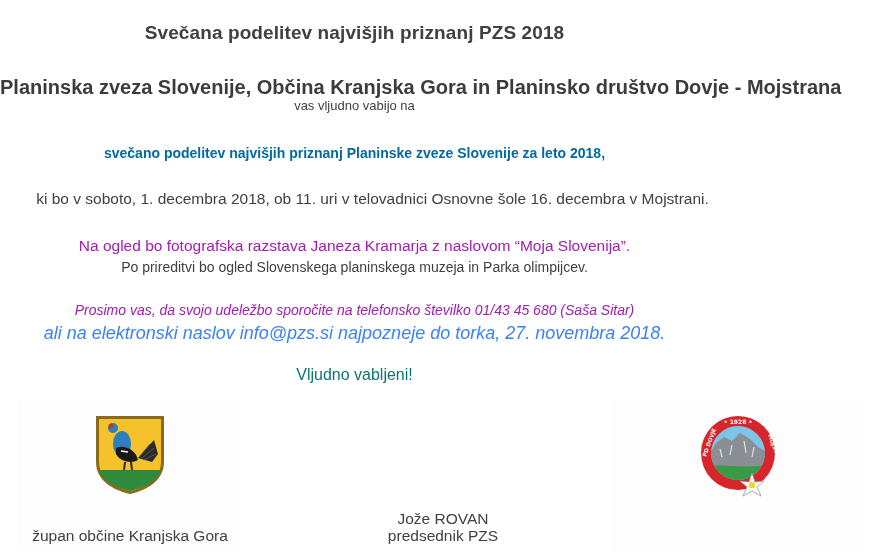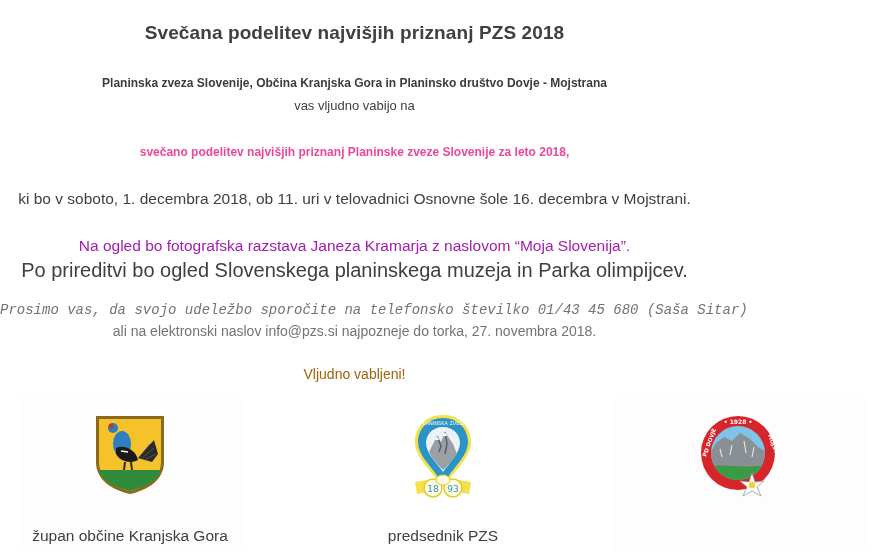--- a/index.html
+++ b/index.html
@@ -8,29 +8,29 @@
       background: #ffffff;
       font-family: "Liberation Sans", "DejaVu Sans", sans-serif;
       color: #3a3a3a;
       position: relative;
     }
     .line {
       position: absolute; left: 0; width: 709px;
       text-align: center; white-space: nowrap;
     }
     .title { top: 22px; font-size: 19px; font-weight: bold; color: #404040; letter-spacing: 0.1px; }
-    .org   { top: 76px; font-size: 12px; font-weight: bold; color: #3c3c3c; }
+    .org   { top: 76px; font-size: 20px; font-weight: bold; color: #3c3c3c; }
     .invite{ top: 98px; font-size: 13px; color: #404040; }
-    .event { top: 145px; font-size: 12px; font-weight: bold; color: #ec4899; }
-    .when  { top: 190px; font-size: 15.5px; color: #404040; }
+    .event { top: 145px; font-size: 14px; font-weight: bold; color: #0369a1; }
+    .when  { top: 190px; font-size: 15.5px; color: #404040; padding-left: 18px; }
     .expo1 { top: 237px; font-size: 15.5px; color: #a21caf; }
-    .expo2 { top: 259px; font-size: 20px; color: #404040; }
-    .rsvp1 { top: 302px; font-size: 14px; font-style: italic; color: #737373; font-family: Liberation Mono, monospace; }
-    .rsvp2 { top: 323px; font-size: 14px; color: #737373; }
-    .greet { top: 366px; font-size: 14px; color: #a16207; }
+    .expo2 { top: 259px; font-size: 14px; color: #404040; }
+    .rsvp1 { top: 302px; font-size: 14px; font-style: italic; color: #a21caf; }
+    .rsvp2 { top: 323px; font-size: 18px; font-style: italic; color: #3b82f6; }
+    .greet { top: 366px; font-size: 16px; color: #0f766e; }
 
     .signer {
       position: absolute; top: 398px; height: 152px;
       background: #fdfdfd;
       text-align: center;
     }
     .signer .logo { position: absolute; left: 50%; transform: translateX(-50%); }
     .signer .name, .signer .role {
       position: absolute; left: 0; right: 0; white-space: nowrap;
       font-size: 15.5px; color: #404040; text-align: center;
@@ -78,41 +78,21 @@
       <path d="M44 44 L60 26 L64 40 L58 48 Z" fill="#2a2a2a"></path>
       <path d="M46 42 L56 30 M48 44 L60 34 M50 46 L62 40" stroke="#555" stroke-width="1"></path>
       <path d="M31 48 L30 56 M37 48 L38 56" stroke="#2a2a2a" stroke-width="2"></path>
       <path d="M27 37 L34 38" stroke="#fff" stroke-width="1.5"></path>
     </svg>
   </div>
   <div class="role">župan občine Kranjska Gora</div>
 </div>
 
 <div id="signer-2" class="signer">
-  <div class="logo">
-    <svg width="64" height="92" viewBox="0 0 64 92">
-
-      <path d="M32 3 C14 3 4 16 4 30 C4 44 18 56 26 68 L38 68 C46 56 60 44 60 30 C60 16 50 3 32 3 Z" fill="#f3e04a"></path>
-      <path d="M32 6 C16 6 7 18 7 30 C7 43 20 54 27 65 L37 65 C44 54 57 43 57 30 C57 18 48 6 32 6 Z" fill="#2b93c8"></path>
-      <path d="M32 15 C21 15 15 23 15 31 C15 41 25 50 32 60 C39 50 49 41 49 31 C49 23 43 15 32 15 Z" fill="#e8f2f7"></path>
-
-      <path d="M18 40 L26 24 L30 30 L34 20 L42 32 L46 42 C42 48 36 54 32 58 C28 54 22 48 18 40 Z" fill="#9aa0a4"></path>
-      <path d="M26 24 L30 34 L28 40 M34 20 L36 32 L34 42" stroke="#5a6065" stroke-width="1.5" fill="none"></path>
-      <path d="M24 28 L26 24 L28 28 Z M32 24 L34 20 L36 24 Z" fill="#ffffff"></path>
-      <text x="32" y="13" font-size="5" fill="#fff" text-anchor="middle" font-family="DejaVu Sans, sans-serif">PLANINSKA ZVEZA</text>
-
-      <path d="M4 70 L16 68 L18 80 L6 82 Z" fill="#f3e04a"></path>
-      <path d="M60 70 L48 68 L46 80 L58 82 Z" fill="#f3e04a"></path>
-      <circle cx="22" cy="76" r="9" fill="#fffbe0" stroke="#e2cb28" stroke-width="1.5"></circle>
-      <circle cx="42" cy="76" r="9" fill="#fffbe0" stroke="#e2cb28" stroke-width="1.5"></circle>
-      <ellipse cx="32" cy="68" rx="7" ry="5" fill="#fffbe0" stroke="#e2cb28" stroke-width="1"></ellipse>
-      <text x="22" y="80" font-size="9" fill="#2b93c8" text-anchor="middle" font-family="DejaVu Sans, sans-serif">18</text>
-      <text x="42" y="80" font-size="9" fill="#2b93c8" text-anchor="middle" font-family="DejaVu Sans, sans-serif">93</text>
-    </svg>
-  </div>
+  <div class="name">Jože ROVAN</div>
   <div class="role">predsednik PZS</div>
 </div>
 
 <div id="signer-3" class="signer">
   <div class="logo">
     <svg width="82" height="90" viewBox="0 0 82 90">
       <circle cx="40" cy="40" r="37" fill="#d7262b"></circle>
       <circle cx="40" cy="40" r="27" fill="#7ec3e8"></circle>
       <clipPath id="inner">
           <circle cx="40" cy="40" r="27"></circle>

